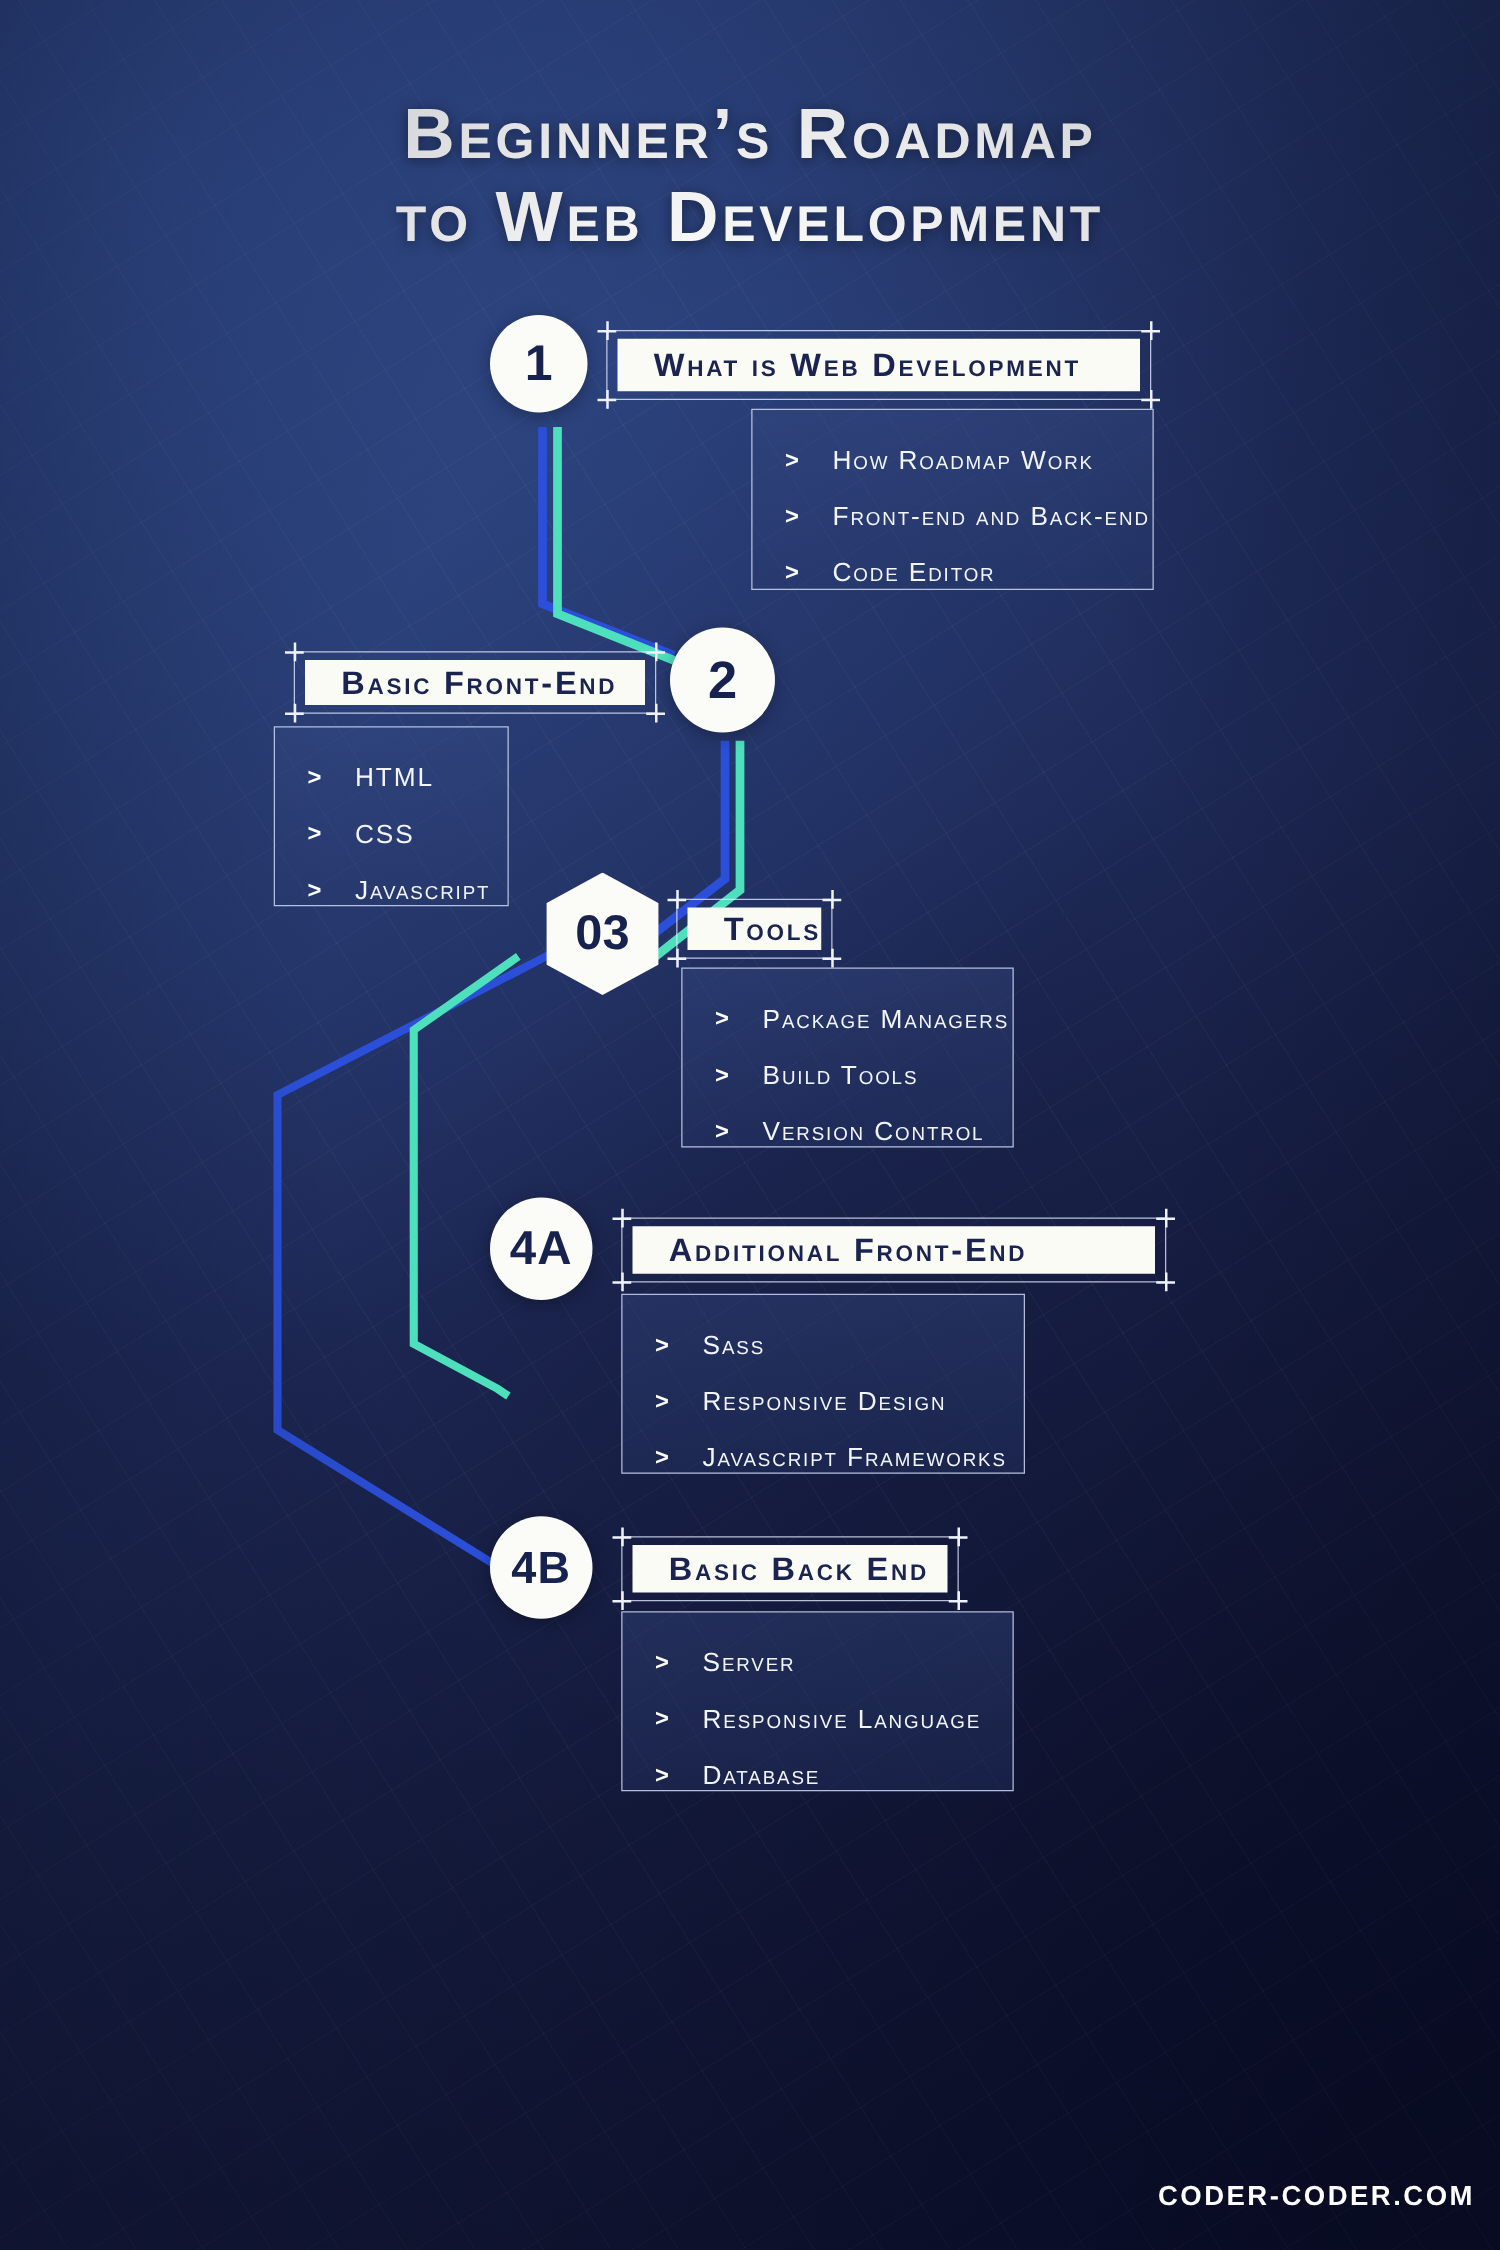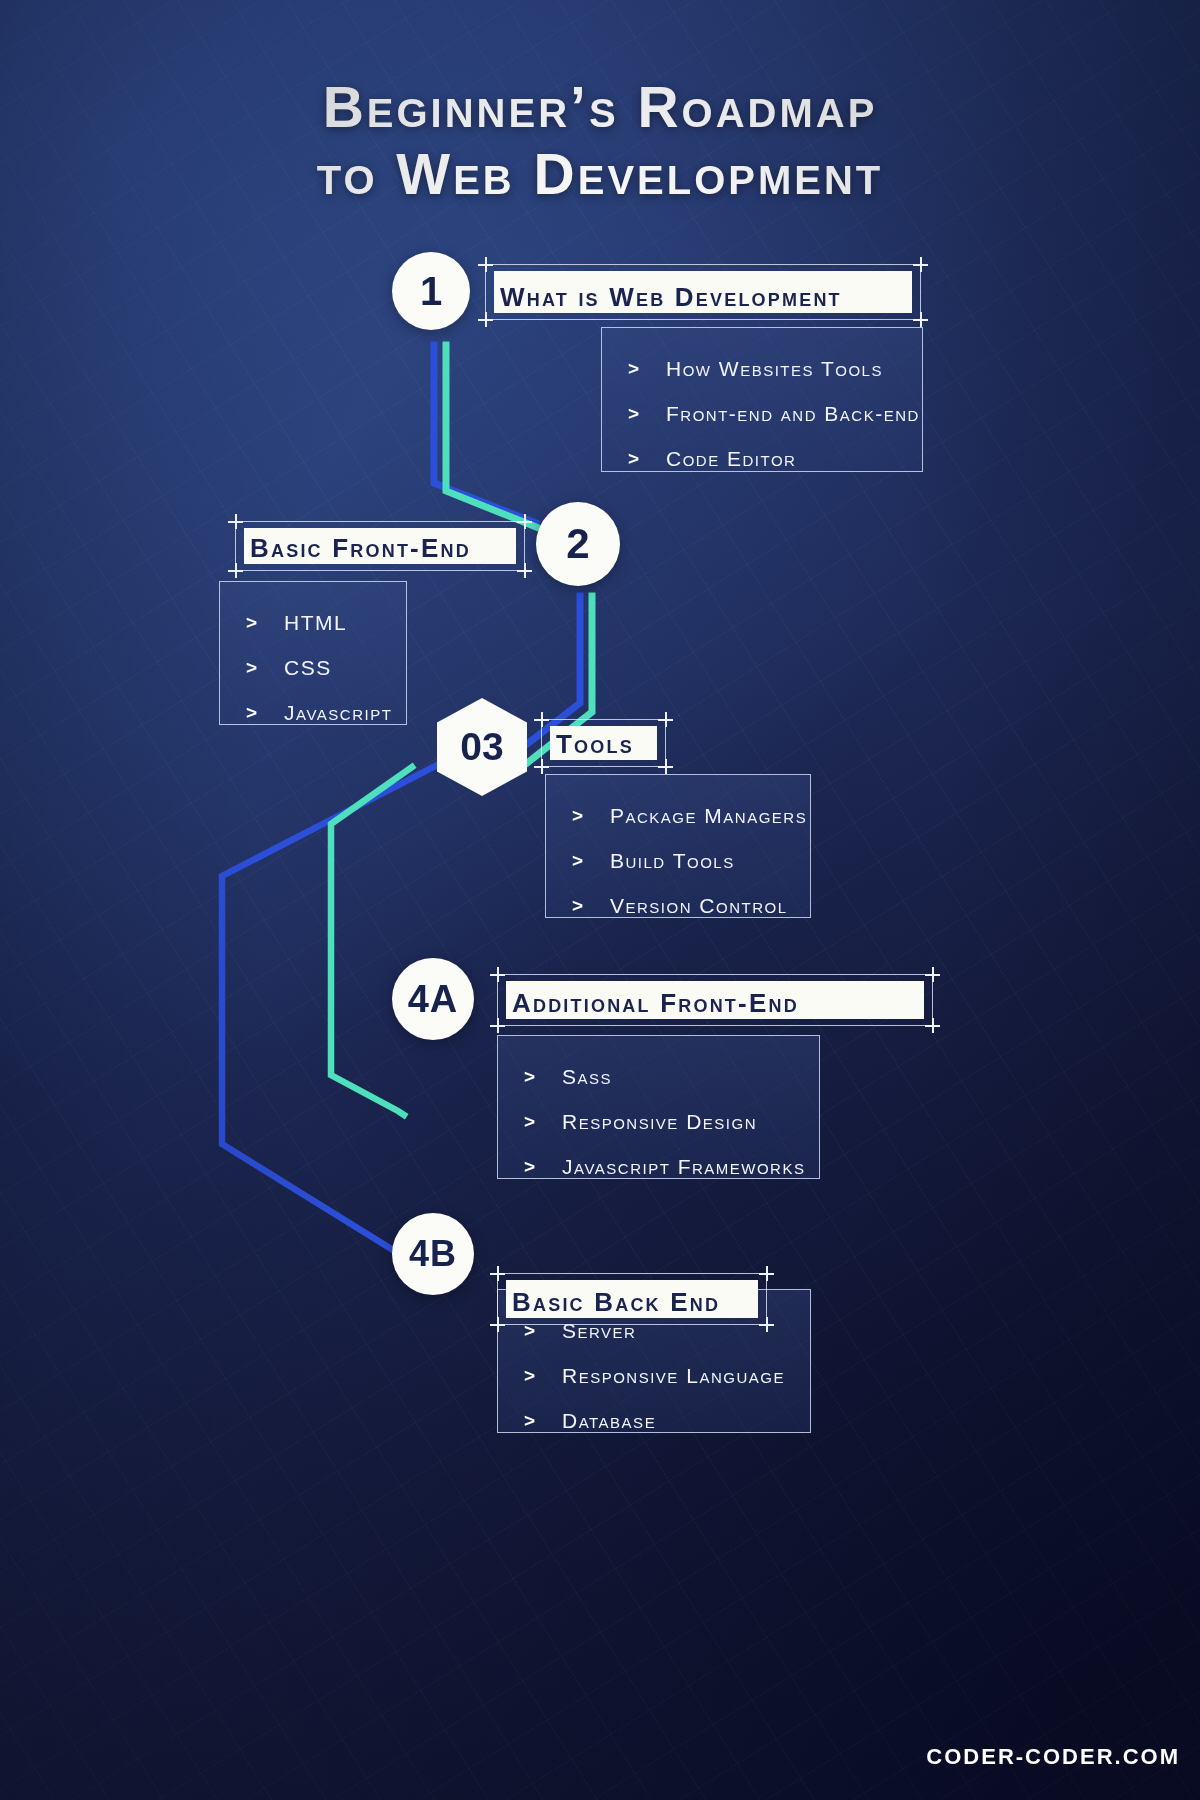--- a/index.html
+++ b/index.html
@@ -61,22 +61,22 @@
 
   
   .hbar{position:absolute;z-index:5;}
   .hbar .outer{
     position:absolute;inset:0;
     border:1px solid rgba(226,233,255,0.80);
   }
   .hbar .inner{
     position:absolute;left:9px;right:9px;top:7px;bottom:7px;
     background:#fbfbf6;
-    display:flex;align-items:flex-end;
-    padding-left:6px;
+    display:flex;align-items:center;
+    padding-left:29px;
     box-sizing:border-box;
   }
   .hbar .inner span{
     color:#1b2450;font-weight:bold;
     font-variant:small-caps;letter-spacing:2.2px;
     font-size:26px;white-space:nowrap;
   }
   .plus{position:absolute;width:15px;height:15px;pointer-events:none;}
   .plus::before,.plus::after{
     content:"";position:absolute;background:#eef2ff;
@@ -150,21 +150,21 @@
     </div>
     <i class="plus tl"></i>
     <i class="plus tr"></i>
     <i class="plus bl"></i>
     <i class="plus br"></i>
   </div>
 
   <div class="lbox" style="left:601px;top:327px;width:322px;height:145px;">
     <div class="lrow">
       <span class="chev">&gt;</span>
-      <span class="txt">How Websites Tools</span>
+      <span class="txt">How Roadmap Work</span>
     </div>
     <div class="lrow">
       <span class="chev">&gt;</span>
       <span class="txt">Front-end and Back-end</span>
     </div>
     <div class="lrow">
       <span class="chev">&gt;</span>
       <span class="txt">Code Editor</span>
     </div>
   </div>
@@ -256,21 +256,21 @@
     <div class="lrow">
       <span class="chev">&gt;</span>
       <span class="txt">Javascript Frameworks</span>
     </div>
   </div>
 
   <div class="node circle" style="left:392px;top:1213px;width:82px;height:82px;">
     <span class="num" style="font-size:36px;font-variant:small-caps;letter-spacing:1px;">4B</span>
   </div>
 
-  <div class="hbar" style="left:497px;top:1229px;width:270px;height:52px;margin-top:44px;">
+  <div class="hbar" style="left:497px;top:1229px;width:270px;height:52px;">
     <div class="outer"></div>
     <div class="inner">
       <span>Basic Back End</span>
     </div>
     <i class="plus tl"></i>
     <i class="plus tr"></i>
     <i class="plus bl"></i>
     <i class="plus br"></i>
   </div>
 

